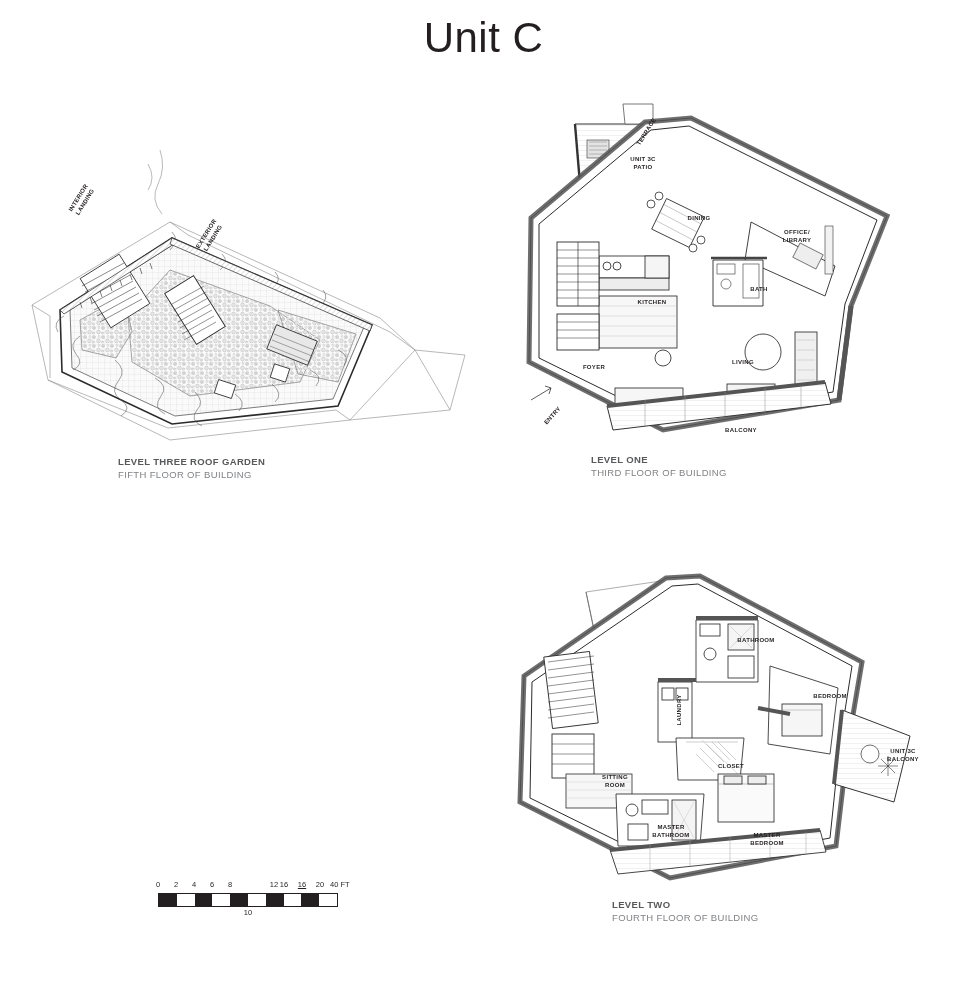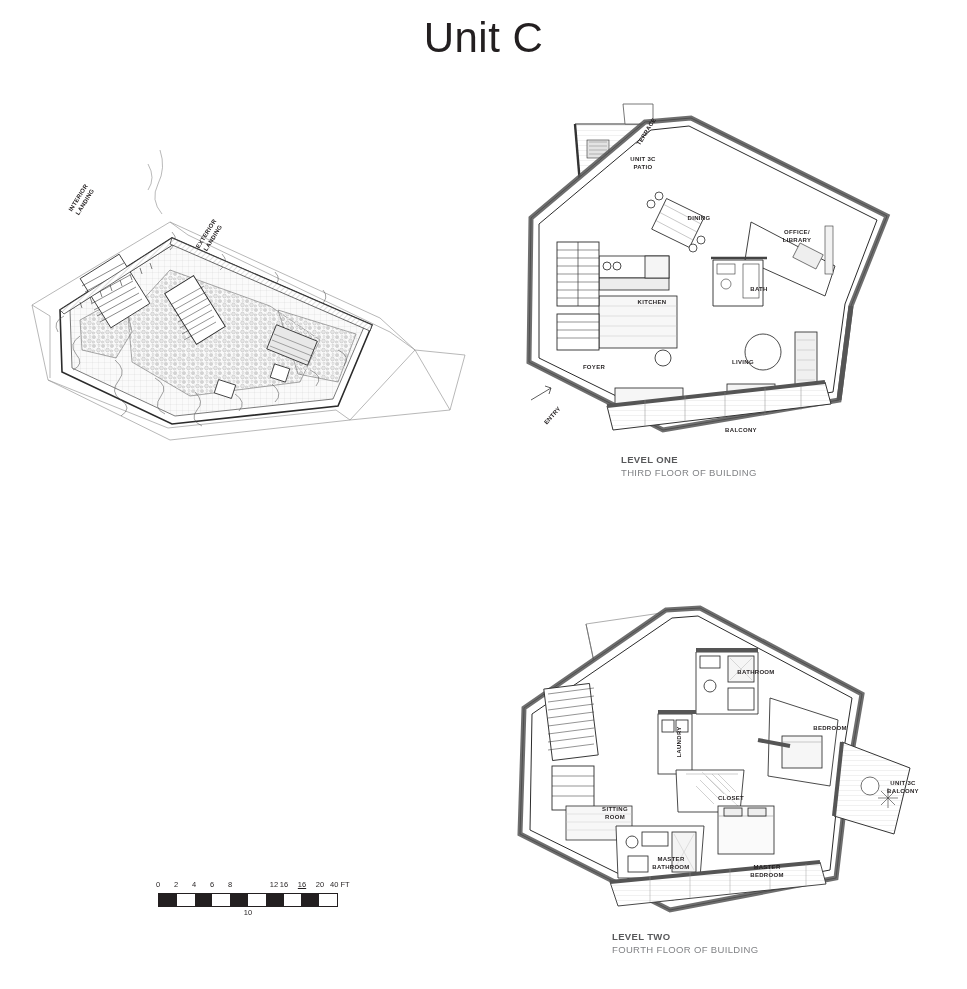--- a/index.html
+++ b/index.html
@@ -203,20 +203,24 @@
       <path d="M140 40 q6 18 -2 34 q-8 16 4 30"></path>
       <path d="M128 54 q8 14 0 26"></path>
     </g>
   </svg>
 
   <div class="rlabel rot" style="left:62px; top:90px; width:52px; transform:translate(-50%,-50%) rotate(-58deg);">INTERIOR
 LANDING</div>
   <div class="rlabel rot" style="left:190px; top:126px; width:54px; transform:translate(-50%,-50%) rotate(-58deg);">EXTERIOR
 LANDING</div>
 
+  <div class="plan-caption" style="left:98px; top:345px;">
+    <span class="caption-title">LEVEL THREE ROOF GARDEN</span>
+    <span class="caption-sub">FIFTH FLOOR OF BUILDING</span>
+  </div>
 </div>
 
 <div class="plan" id="plan-level-one" style="left:495px; top:100px; width:400px; height:350px;">
   <svg class="canvas" width="400" height="350" viewBox="0 0 400 350">
     <defs>
       <pattern id="wallfill" width="3" height="3" patternUnits="userSpaceOnUse" patternTransform="rotate(45)">
         <rect width="3" height="3" fill="#7d7d7d"></rect>
       </pattern>
       <pattern id="decking" width="5" height="5" patternUnits="userSpaceOnUse">
         <rect width="5" height="5" fill="#ffffff"></rect>
@@ -321,27 +325,27 @@
   <div class="rlabel" style="left:182px; top:115px; width:44px;">DINING</div>
   <div class="rlabel" style="left:278px; top:129px; width:48px;">OFFICE/
 LIBRARY</div>
   <div class="rlabel" style="left:246px; top:186px; width:36px;">BATH</div>
   <div class="rlabel" style="left:135px; top:199px; width:44px;">KITCHEN</div>
   <div class="rlabel" style="left:228px; top:259px; width:40px;">LIVING</div>
   <div class="rlabel" style="left:79px; top:264px; width:40px;">FOYER</div>
   <div class="rlabel rot" style="left:58px; top:316px; width:38px; transform:translate(-50%,-50%) rotate(-48deg);">ENTRY</div>
   <div class="rlabel" style="left:222px; top:327px; width:48px;">BALCONY</div>
 
-  <div class="plan-caption" style="left:126px; top:353px;">
+  <div class="plan-caption" style="left:96px; top:353px;">
     <span class="caption-title">LEVEL ONE</span>
     <span class="caption-sub">THIRD FLOOR OF BUILDING</span>
   </div>
 </div>
 
-<div class="plan" id="plan-level-two" style="left:490px; top:590px; width:450px; height:340px;">
+<div class="plan" id="plan-level-two" style="left:490px; top:558px; width:450px; height:340px;">
   <svg class="canvas" width="450" height="340" viewBox="0 0 450 340">
     <defs>
       <pattern id="decking2" width="5" height="5" patternUnits="userSpaceOnUse">
         <rect width="5" height="5" fill="#ffffff"></rect>
         <path d="M0 0 H5" stroke="#aaa" stroke-width="0.35"></path>
       </pattern>
       <pattern id="tile2" width="5" height="5" patternUnits="userSpaceOnUse">
         <rect width="5" height="5" fill="#ffffff"></rect>
         <path d="M0 0 H5 M0 0 V5" stroke="#c4c4c4" stroke-width="0.3"></path>
       </pattern>

